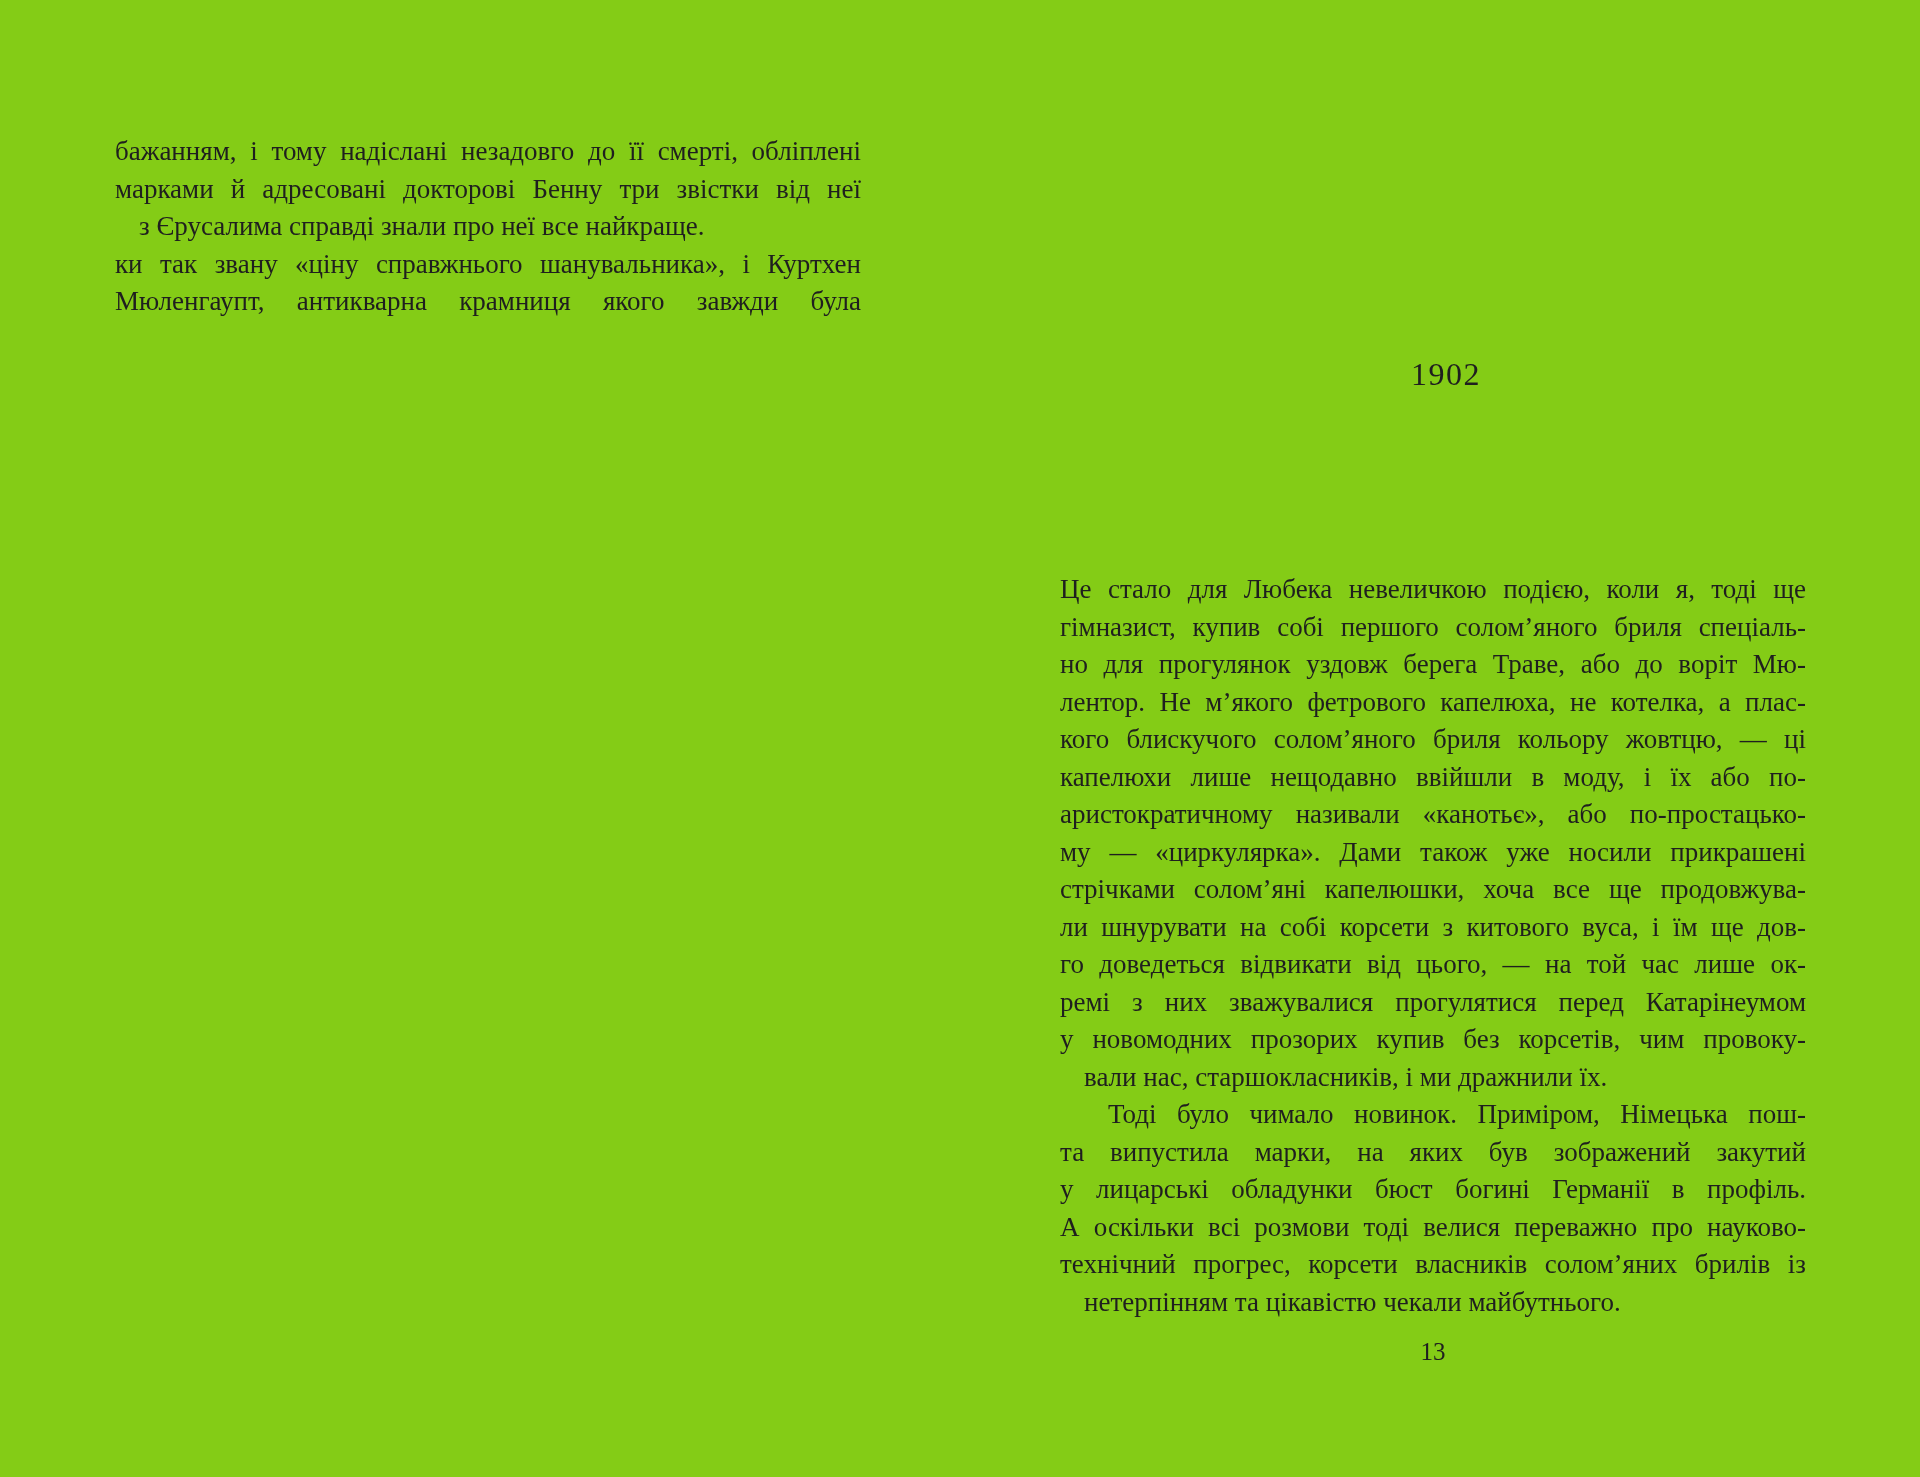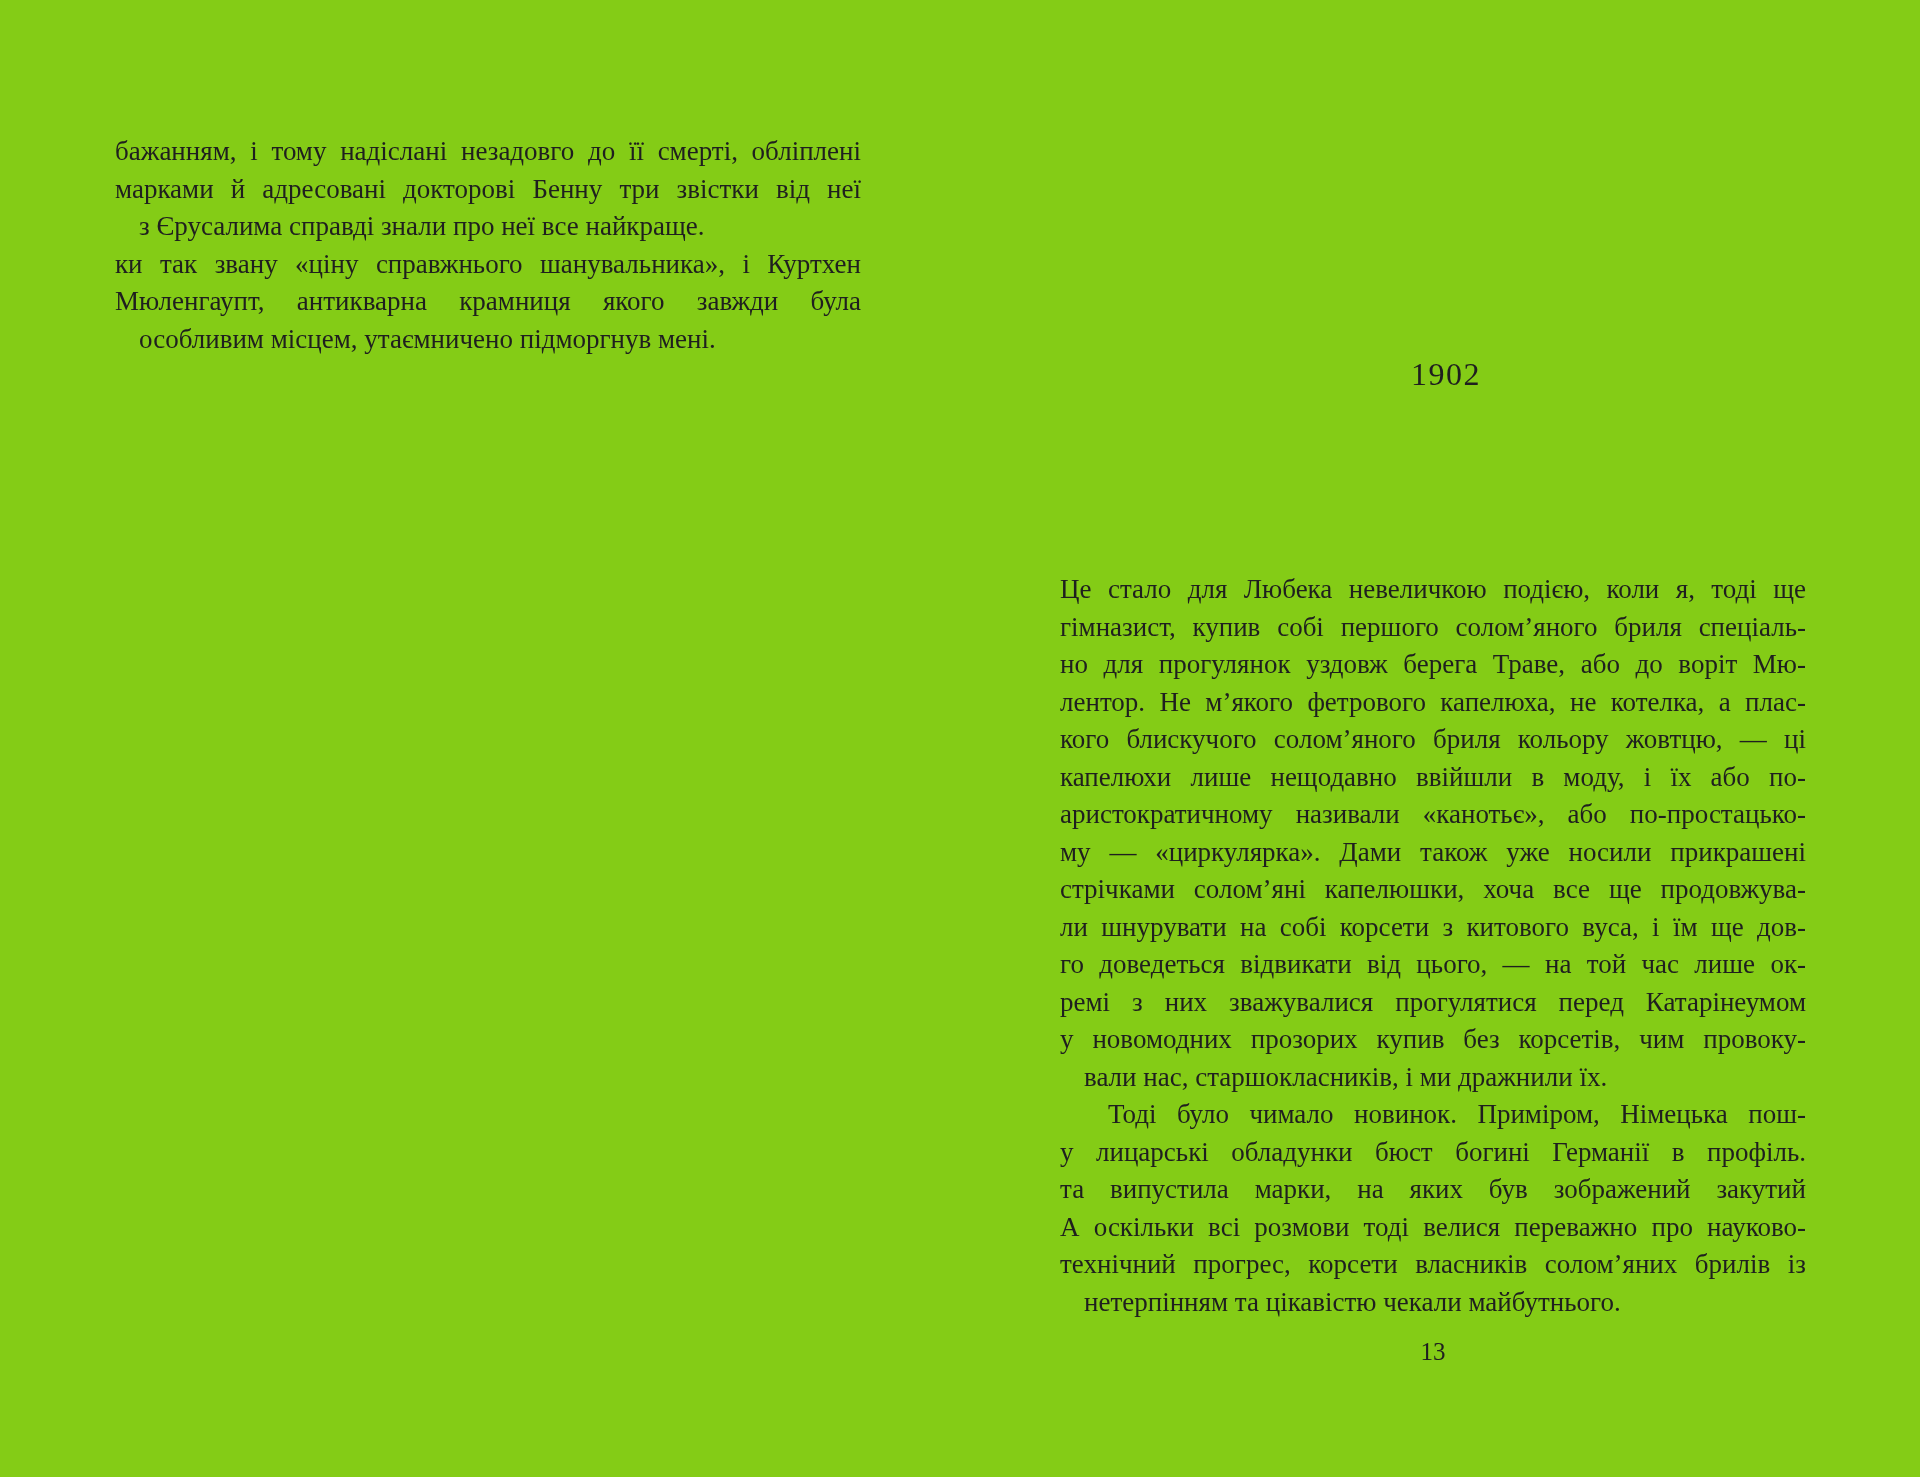--- a/index.html
+++ b/index.html
@@ -72,21 +72,20 @@
 
 <div class="spread">
 
   <section>
     <div id="left-text" class="text-block">
         <div class="line">бажанням, і тому надіслані незадовго до її смерті, обліплені</div>
         <div class="line">марками й адресовані докторові Бенну три звістки від неї</div>
         <div class="line line-last">з Єрусалима справді знали про неї все найкраще.</div>
         <div class="line">ки так звану «ціну справжнього шанувальника», і Куртхен</div>
         <div class="line">Мюленгаупт, антикварна крамниця якого завжди була</div>
-        <div class="line line-last">особливим місцем, утаємничено підморгнув мені.</div>
       </div>
   </section>
 
   <section>
     <h1 class="chapter-heading">1902</h1>
     <div id="right-text" class="text-block">
         <div class="line">Це стало для Любека невеличкою подією, коли я, тоді ще</div>
         <div class="line">гімназист, купив собі першого солом’яного бриля спеціаль-</div>
         <div class="line">но для прогулянок уздовж берега Траве, або до воріт Мю-</div>
         <div class="line">лентор. Не м’якого фетрового капелюха, не котелка, а плас-</div>
@@ -94,22 +93,22 @@
         <div class="line">капелюхи лише нещодавно ввійшли в моду, і їх або по-</div>
         <div class="line">аристократичному називали «канотьє», або по-простацько-</div>
         <div class="line">му — «циркулярка». Дами також уже носили прикрашені</div>
         <div class="line">стрічками солом’яні капелюшки, хоча все ще продовжува-</div>
         <div class="line">ли шнурувати на собі корсети з китового вуса, і їм ще дов-</div>
         <div class="line">го доведеться відвикати від цього, — на той час лише ок-</div>
         <div class="line">ремі з них зважувалися прогулятися перед Катарінеумом</div>
         <div class="line">у новомодних прозорих купив без корсетів, чим провоку-</div>
         <div class="line line-last">вали нас, старшокласників, і ми дражнили їх.</div>
         <div class="line line-indent">Тоді було чимало новинок. Приміром, Німецька пош-</div>
+        <div class="line">та випустила марки, на яких був зображений закутий</div>
         <div class="line">у лицарські обладунки бюст богині Германії в профіль.</div>
-        <div class="line">та випустила марки, на яких був зображений закутий</div>
         <div class="line">А оскільки всі розмови тоді велися переважно про науково-</div>
         <div class="line">технічний прогрес, корсети власників солом’яних брилів із</div>
         <div class="line line-last">нетерпінням та цікавістю чекали майбутнього.</div>
       </div>
     <div class="page-number">13</div>
   </section>
 
 </div>
 
 </body></html>

